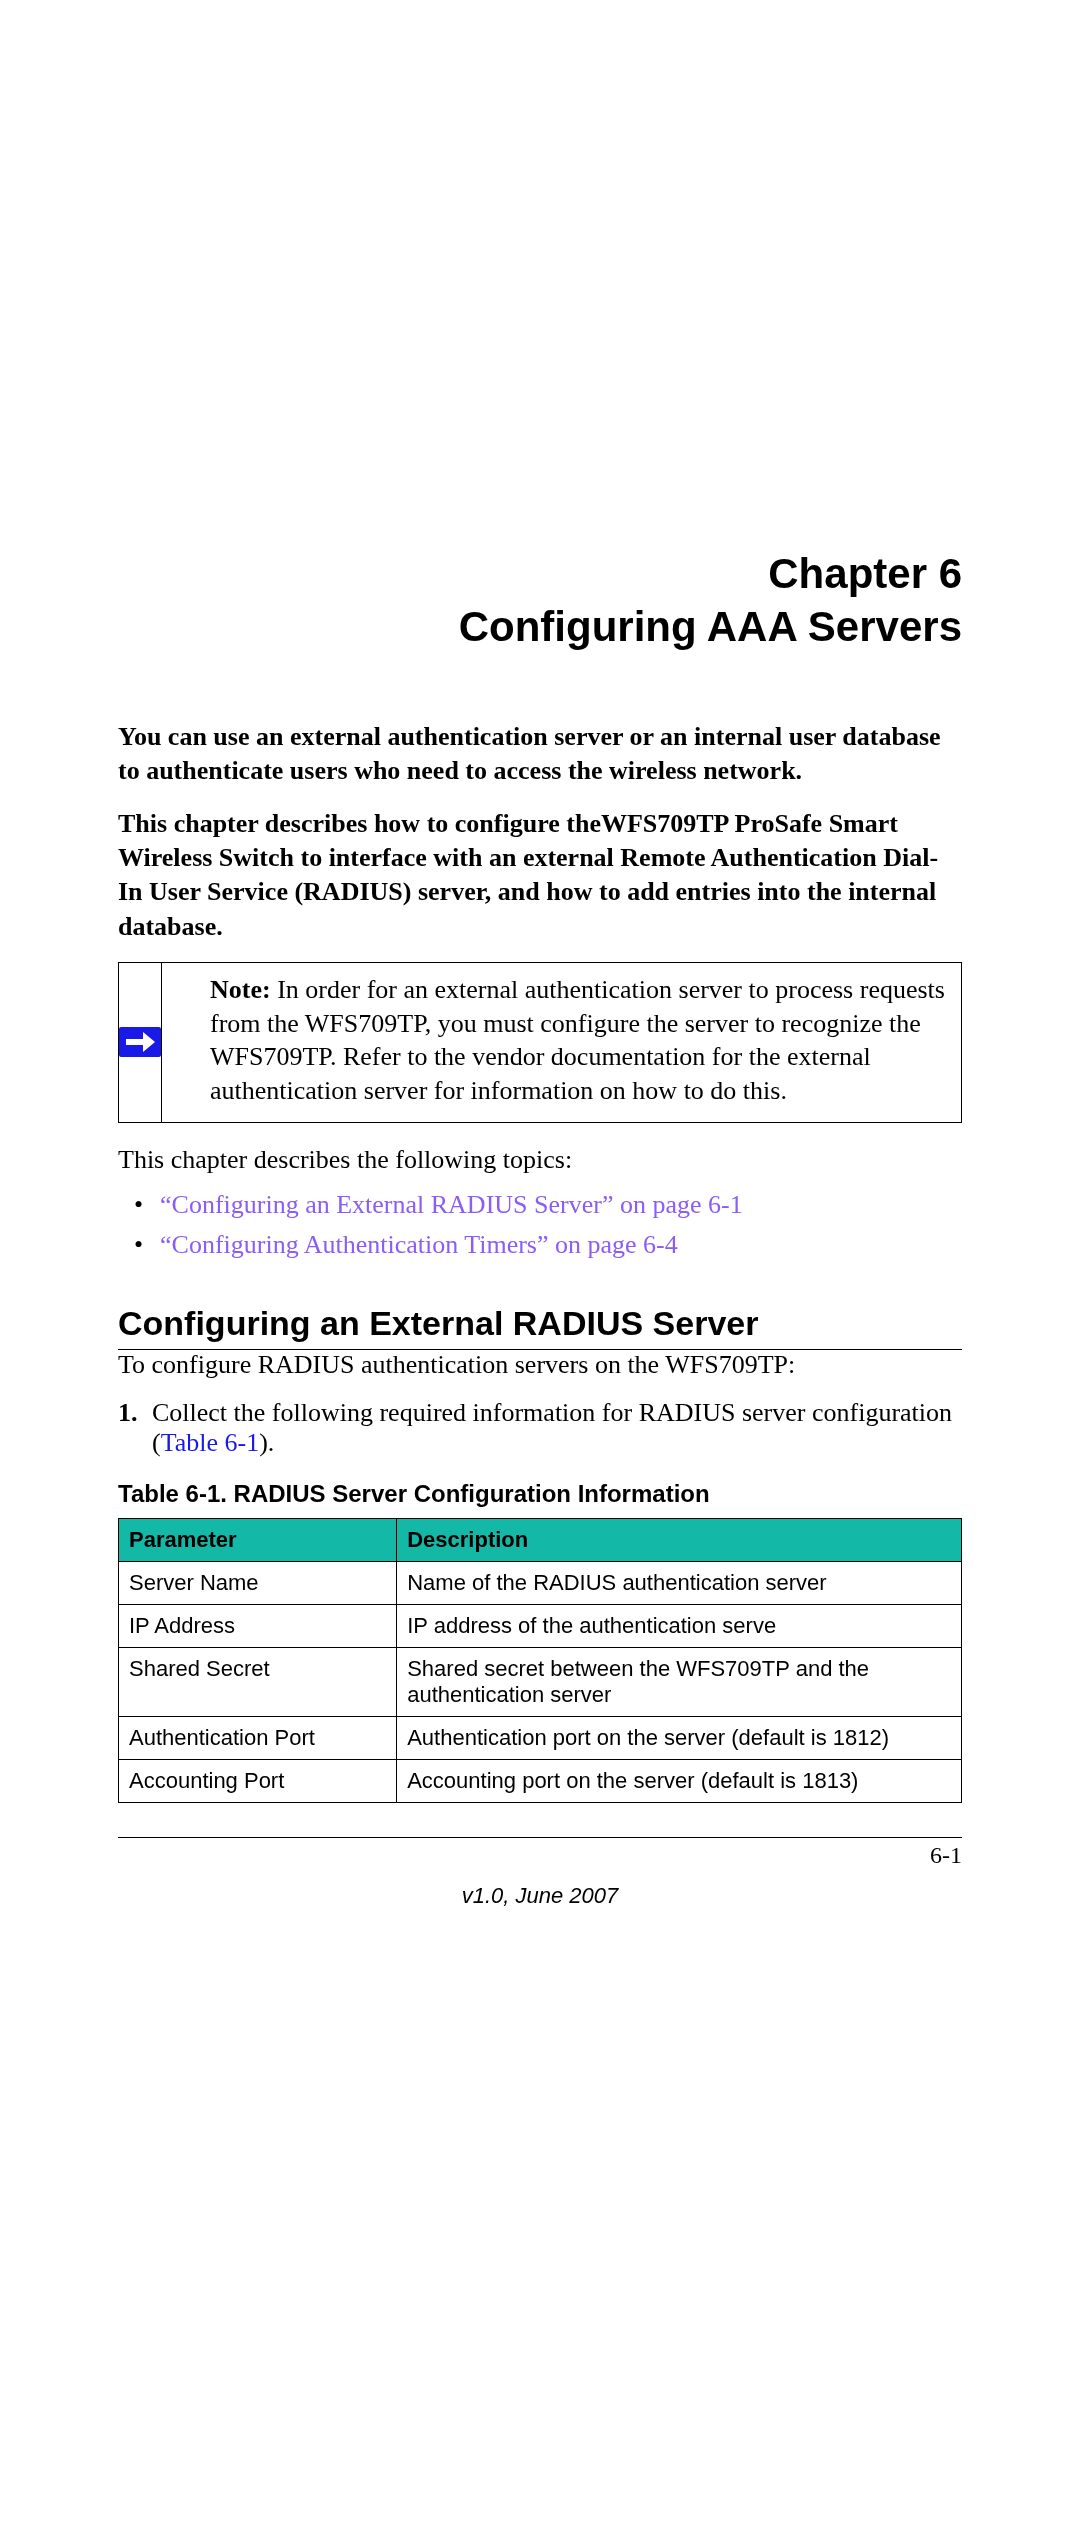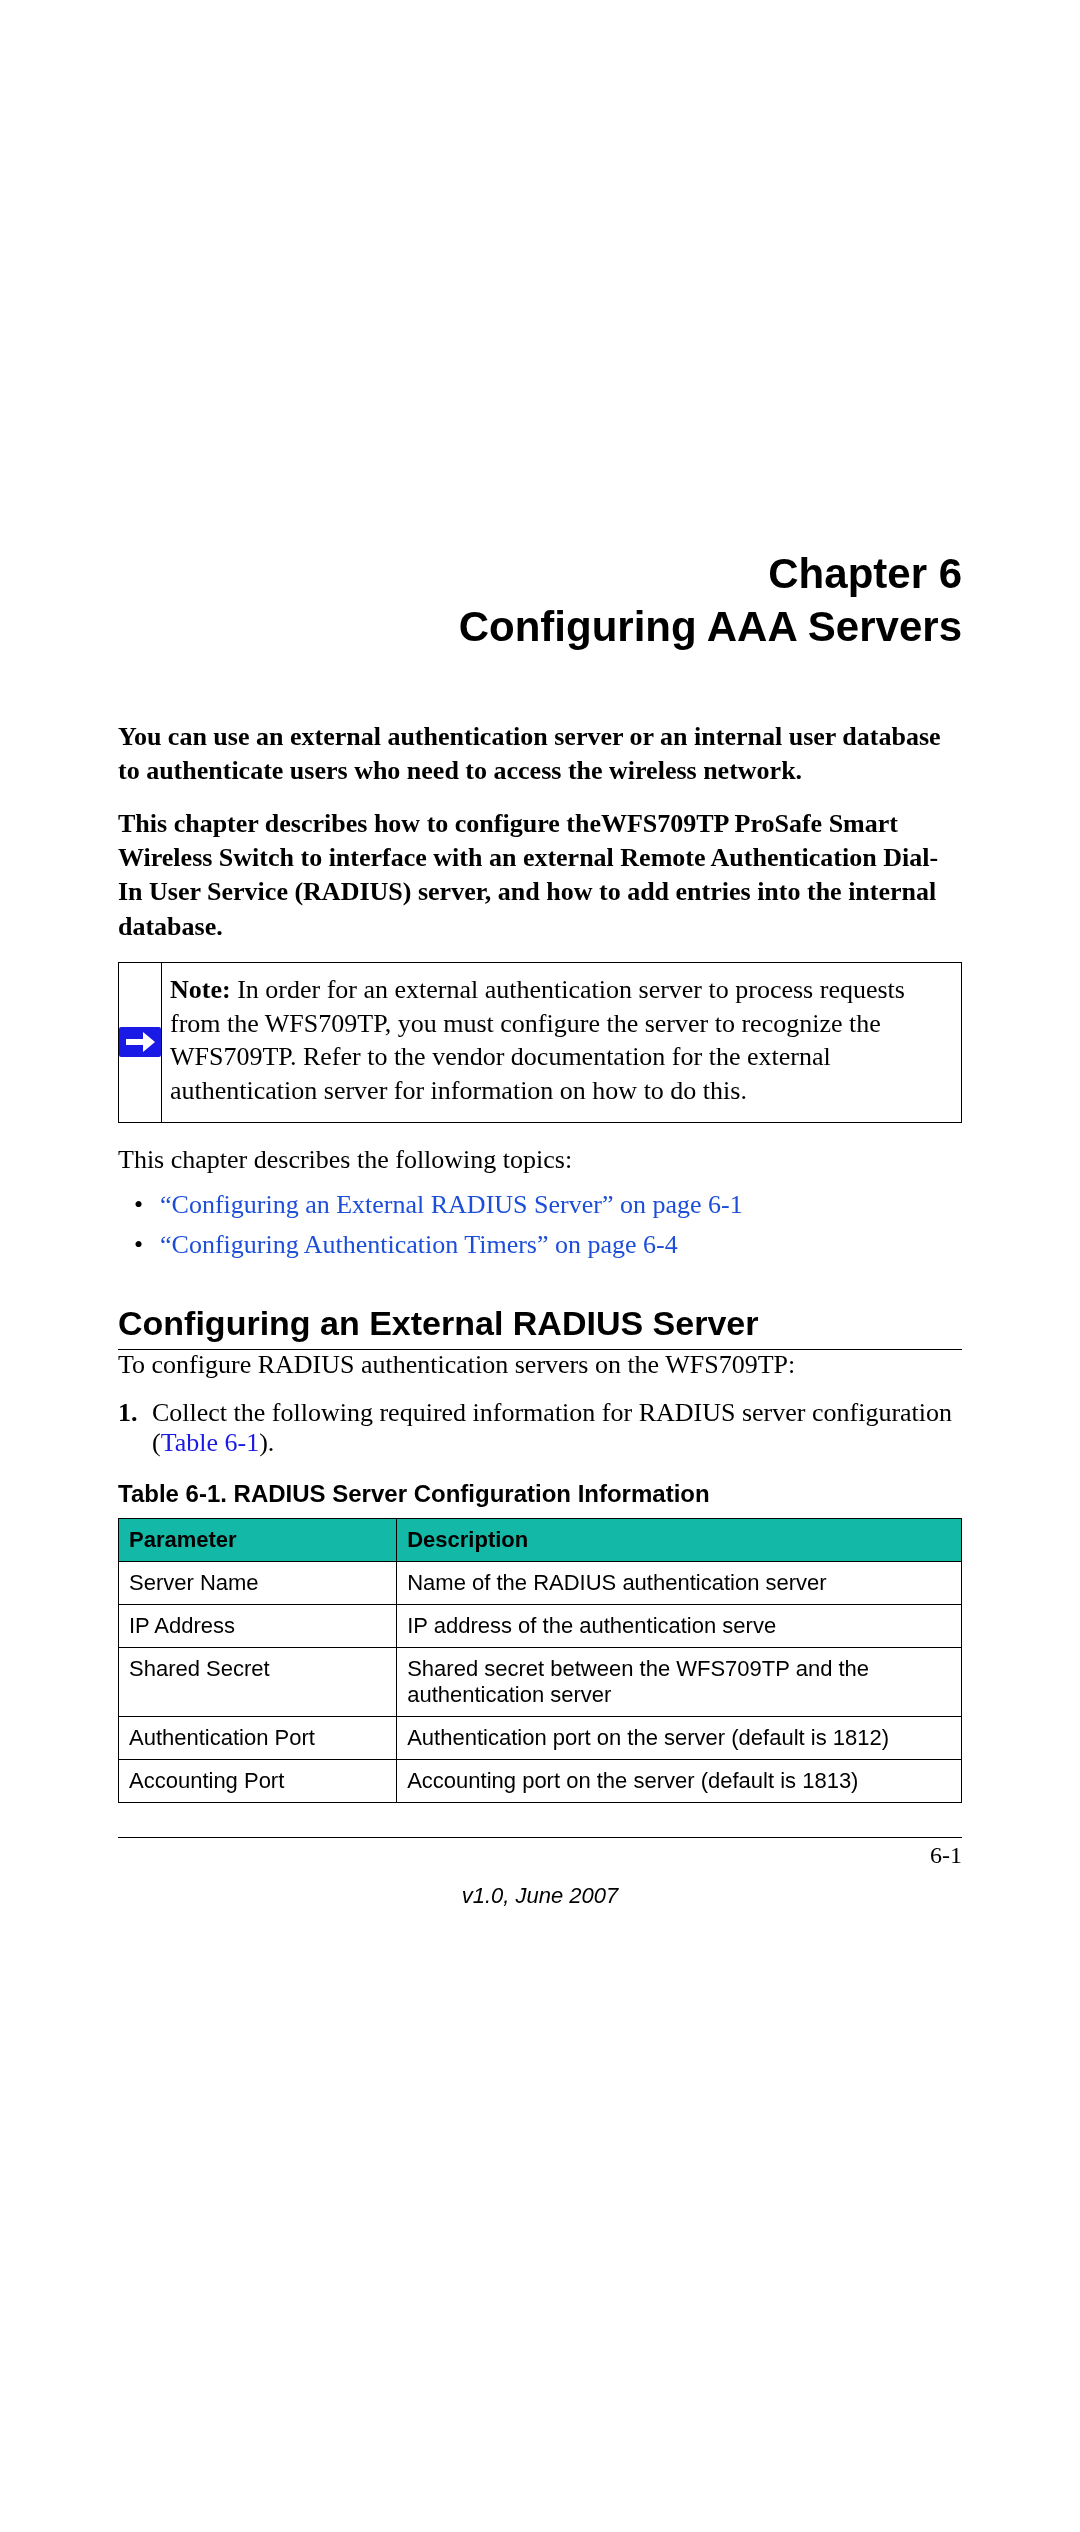--- a/index.html
+++ b/index.html
@@ -1,32 +1,32 @@
 <!DOCTYPE html>
 <html><head>
 <meta charset="utf-8">
 <style>
   * { box-sizing: border-box; margin: 0; padding: 0; }
   html, body { width: 1080px; height: 2532px; background: #ffffff; font-family: "Times New Roman", Times, serif; color: #000; }
   .page { padding: 548px 118px 0 118px; }
   .chapter-head { text-align: right; margin-bottom: 67px; }
   .chapter-head h1 { font-family: Arial, Helvetica, sans-serif; font-weight: 700; font-size: 42px; line-height: 1.25; }
   .body-text { font-size: 26px; line-height: 1.32; margin-bottom: 18px; font-weight: bold; }
-  .note-box { border: 1.5px solid #000; display: flex; margin: 14px 0 22px 0; }
+  .note-box { border: 1.5px solid #000; display: flex; margin: 14px 0 22px 0; gap: 40px; }
   .note-icon-cell { border-right: 1.5px solid #000; width: 72px; display: flex; align-items: center; justify-content: center; }
   .note-icon { width: 42px; height: 30px; background: #1a1ae6; position: relative; border-radius: 2px; }
   .note-icon::before { content: ""; position: absolute; left: 7px; top: 12px; width: 20px; height: 6px; background: #fff; }
   .note-icon::after { content: ""; position: absolute; right: 6px; top: 5px; width: 0; height: 0; border-top: 10px solid transparent; border-bottom: 10px solid transparent; border-left: 12px solid #fff; }
   .note-text { padding: 10px 14px 14px 8px; font-size: 26px; line-height: 1.3; }
   .note-text b { font-weight: 700; }
   .topics-intro { font-size: 26px; margin-bottom: 10px; }
   ul.topics { list-style: none; padding-left: 16px; margin-bottom: 38px; }
   ul.topics li { font-size: 26px; line-height: 1.55; padding-left: 26px; position: relative; }
   ul.topics li::before { content: "•"; position: absolute; left: 0; top: 0; }
-  ul.topics a { color: #1d4ed8; text-decoration: none; }
+  ul.topics a { color: #8b5cf6; text-decoration: none; }
   h2.section { font-family: Arial, Helvetica, sans-serif; font-weight: 700; font-size: 34px; border-bottom: 1.5px solid #000; padding-bottom: 6px; }
   .step-intro { font-size: 26px; margin-bottom: 18px; }
   .step { font-size: 26px; margin-bottom: 22px; display: flex; }
   .step .num { font-weight: 700; width: 34px; flex: 0 0 34px; }
   .step .txt { flex: 1; }
   .step a { color: #1a1ae6; text-decoration: none; }
   .table-caption { font-family: Arial, Helvetica, sans-serif; font-weight: 700; font-size: 24px; margin-bottom: 10px; }
   table.cfg { width: 100%; border-collapse: collapse; font-family: Arial, Helvetica, sans-serif; font-size: 22px; }
   table.cfg th, table.cfg td { border: 1.5px solid #000; padding: 8px 10px; text-align: left; vertical-align: top; }
   table.cfg th { background: #14b8a6; font-weight: 700; }

